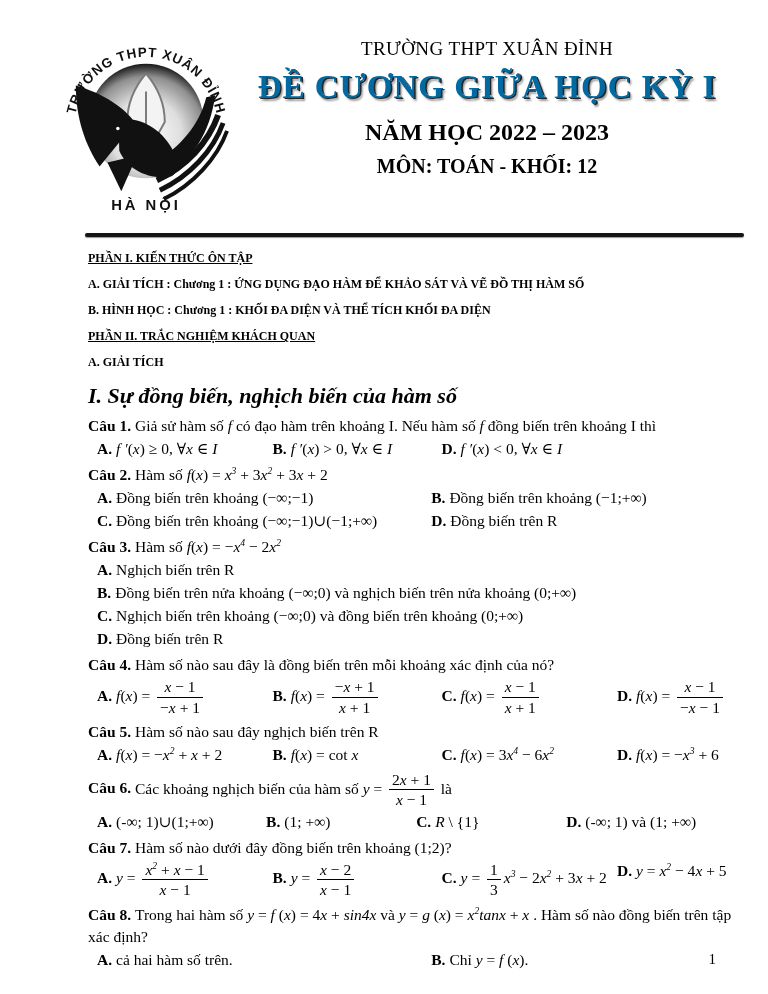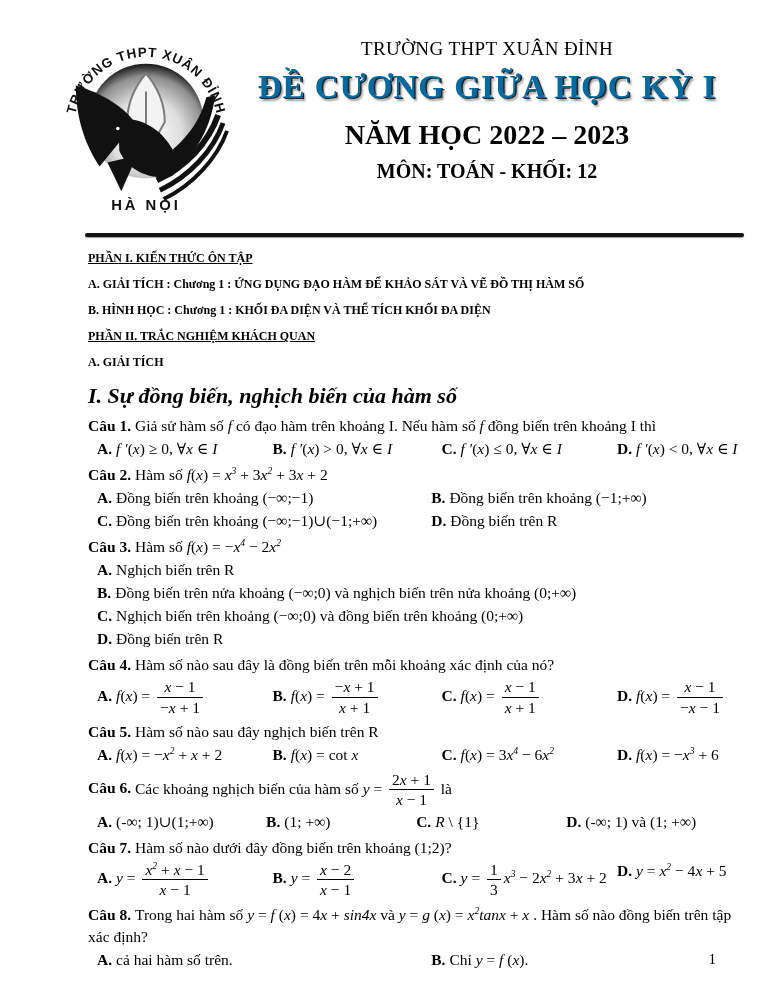--- a/index.html
+++ b/index.html
@@ -11,21 +11,21 @@
   
   .header { display:flex; padding:30px 28px 0 62px; }
   .logo { width:172px; flex:none; }
   .head-text { flex:1; text-align:center; padding-top:8px; }
   .school { font-size:19px; letter-spacing:.4px; }
   .doc-title {
     font-size:33px; font-weight:bold; margin-top:9px; letter-spacing:1px;
     color:#0369a1;
     text-shadow:-1px -1px 0 #ffffff, 1.4px 1.4px 0 #262626, 2.6px 2.6px 2px #9a9a9a;
   }
-  .year { font-size:28px; font-weight:bold; margin-top:13px; }
+  .year { font-size:24px; font-weight:bold; margin-top:13px; }
   .subject { font-size:20px; font-weight:bold; margin-top:9px; }
   .rule { height:4px; background:#151515; margin:13px 24px 13px 85px; box-shadow:0 1px 1px #999; border-radius:2px; }
   
   .content { padding:0 36px 0 88px; font-size:15.5px; line-height:1.42; }
   .sec { font-weight:bold; font-size:12px; margin-bottom:9px; }
   .sec.underline { text-decoration:underline; }
   .sec.italic { font-style:italic; font-size:22px; margin-bottom:4px; }
   .question { margin-bottom:4px; }
   .stem { margin-bottom:1px; }
   .qlabel { font-weight:bold; }
@@ -108,21 +108,20 @@
         <div class="sec underline">PHẦN II. TRẮC NGHIỆM KHÁCH QUAN</div>
         <div class="sec">A. GIẢI TÍCH</div>
         <div class="sec italic">I. Sự đồng biến, nghịch biến của hàm số</div>
       </div>
     <div>
         <div class="question">
           <div class="stem"><b class="qlabel">Câu 1. </b><span><span class="seg-t">Giả sử hàm số </span><span class="seg-i">f</span><span class="seg-t"> có đạo hàm trên khoảng I. Nếu hàm số </span><span class="seg-i">f</span><span class="seg-t"> đồng biến trên khoảng I thì</span></span></div>
           <div class="opts cols4">
             <div class="opt"><b class="okey">A.</b><span><span class="seg-i">f ′</span><span class="seg-t">(</span><span class="seg-i">x</span><span class="seg-t">) ≥ 0,  ∀</span><span class="seg-i">x</span><span class="seg-t"> ∈ </span><span class="seg-i">I</span></span></div>
             <div class="opt"><b class="okey">B.</b><span><span class="seg-i">f ′</span><span class="seg-t">(</span><span class="seg-i">x</span><span class="seg-t">) &gt; 0,  ∀</span><span class="seg-i">x</span><span class="seg-t"> ∈ </span><span class="seg-i">I</span></span></div>
-            <div class="opt"><b class="okey">C.</b><span><span class="seg-i">f ′</span><span class="seg-t">(</span><span class="seg-i">x</span><span class="seg-t">) ≤ 0,  ∀</span><span class="seg-i">x</span><span class="seg-t"> ∈ </span><span class="seg-i">I</span></span></div>
             <div class="opt"><b class="okey">D.</b><span><span class="seg-i">f ′</span><span class="seg-t">(</span><span class="seg-i">x</span><span class="seg-t">) &lt; 0,  ∀</span><span class="seg-i">x</span><span class="seg-t"> ∈ </span><span class="seg-i">I</span></span></div>
           </div>
         </div>
         <div class="question">
           <div class="stem"><b class="qlabel">Câu 2. </b><span><span class="seg-t">Hàm số </span><span class="seg-i">f</span><span class="seg-t">(</span><span class="seg-i">x</span><span class="seg-t">) = </span><span class="seg-i">x</span><sup class="seg-s seg-i">3</sup><span class="seg-t"> + 3</span><span class="seg-i">x</span><sup class="seg-s seg-i">2</sup><span class="seg-t"> + 3</span><span class="seg-i">x</span><span class="seg-t"> + 2</span></span></div>
           <div class="opts cols2">
             <div class="opt"><b class="okey">A.</b><span><span class="seg-t">Đồng biến trên khoảng (−∞;−1)</span></span></div>
             <div class="opt"><b class="okey">B.</b><span><span class="seg-t">Đồng biến trên khoảng (−1;+∞)</span></span></div>
             <div class="opt"><b class="okey">C.</b><span><span class="seg-t">Đồng biến trên khoảng (−∞;−1)∪(−1;+∞)</span></span></div>
             <div class="opt"><b class="okey">D.</b><span><span class="seg-t">Đồng biến trên R</span></span></div>

